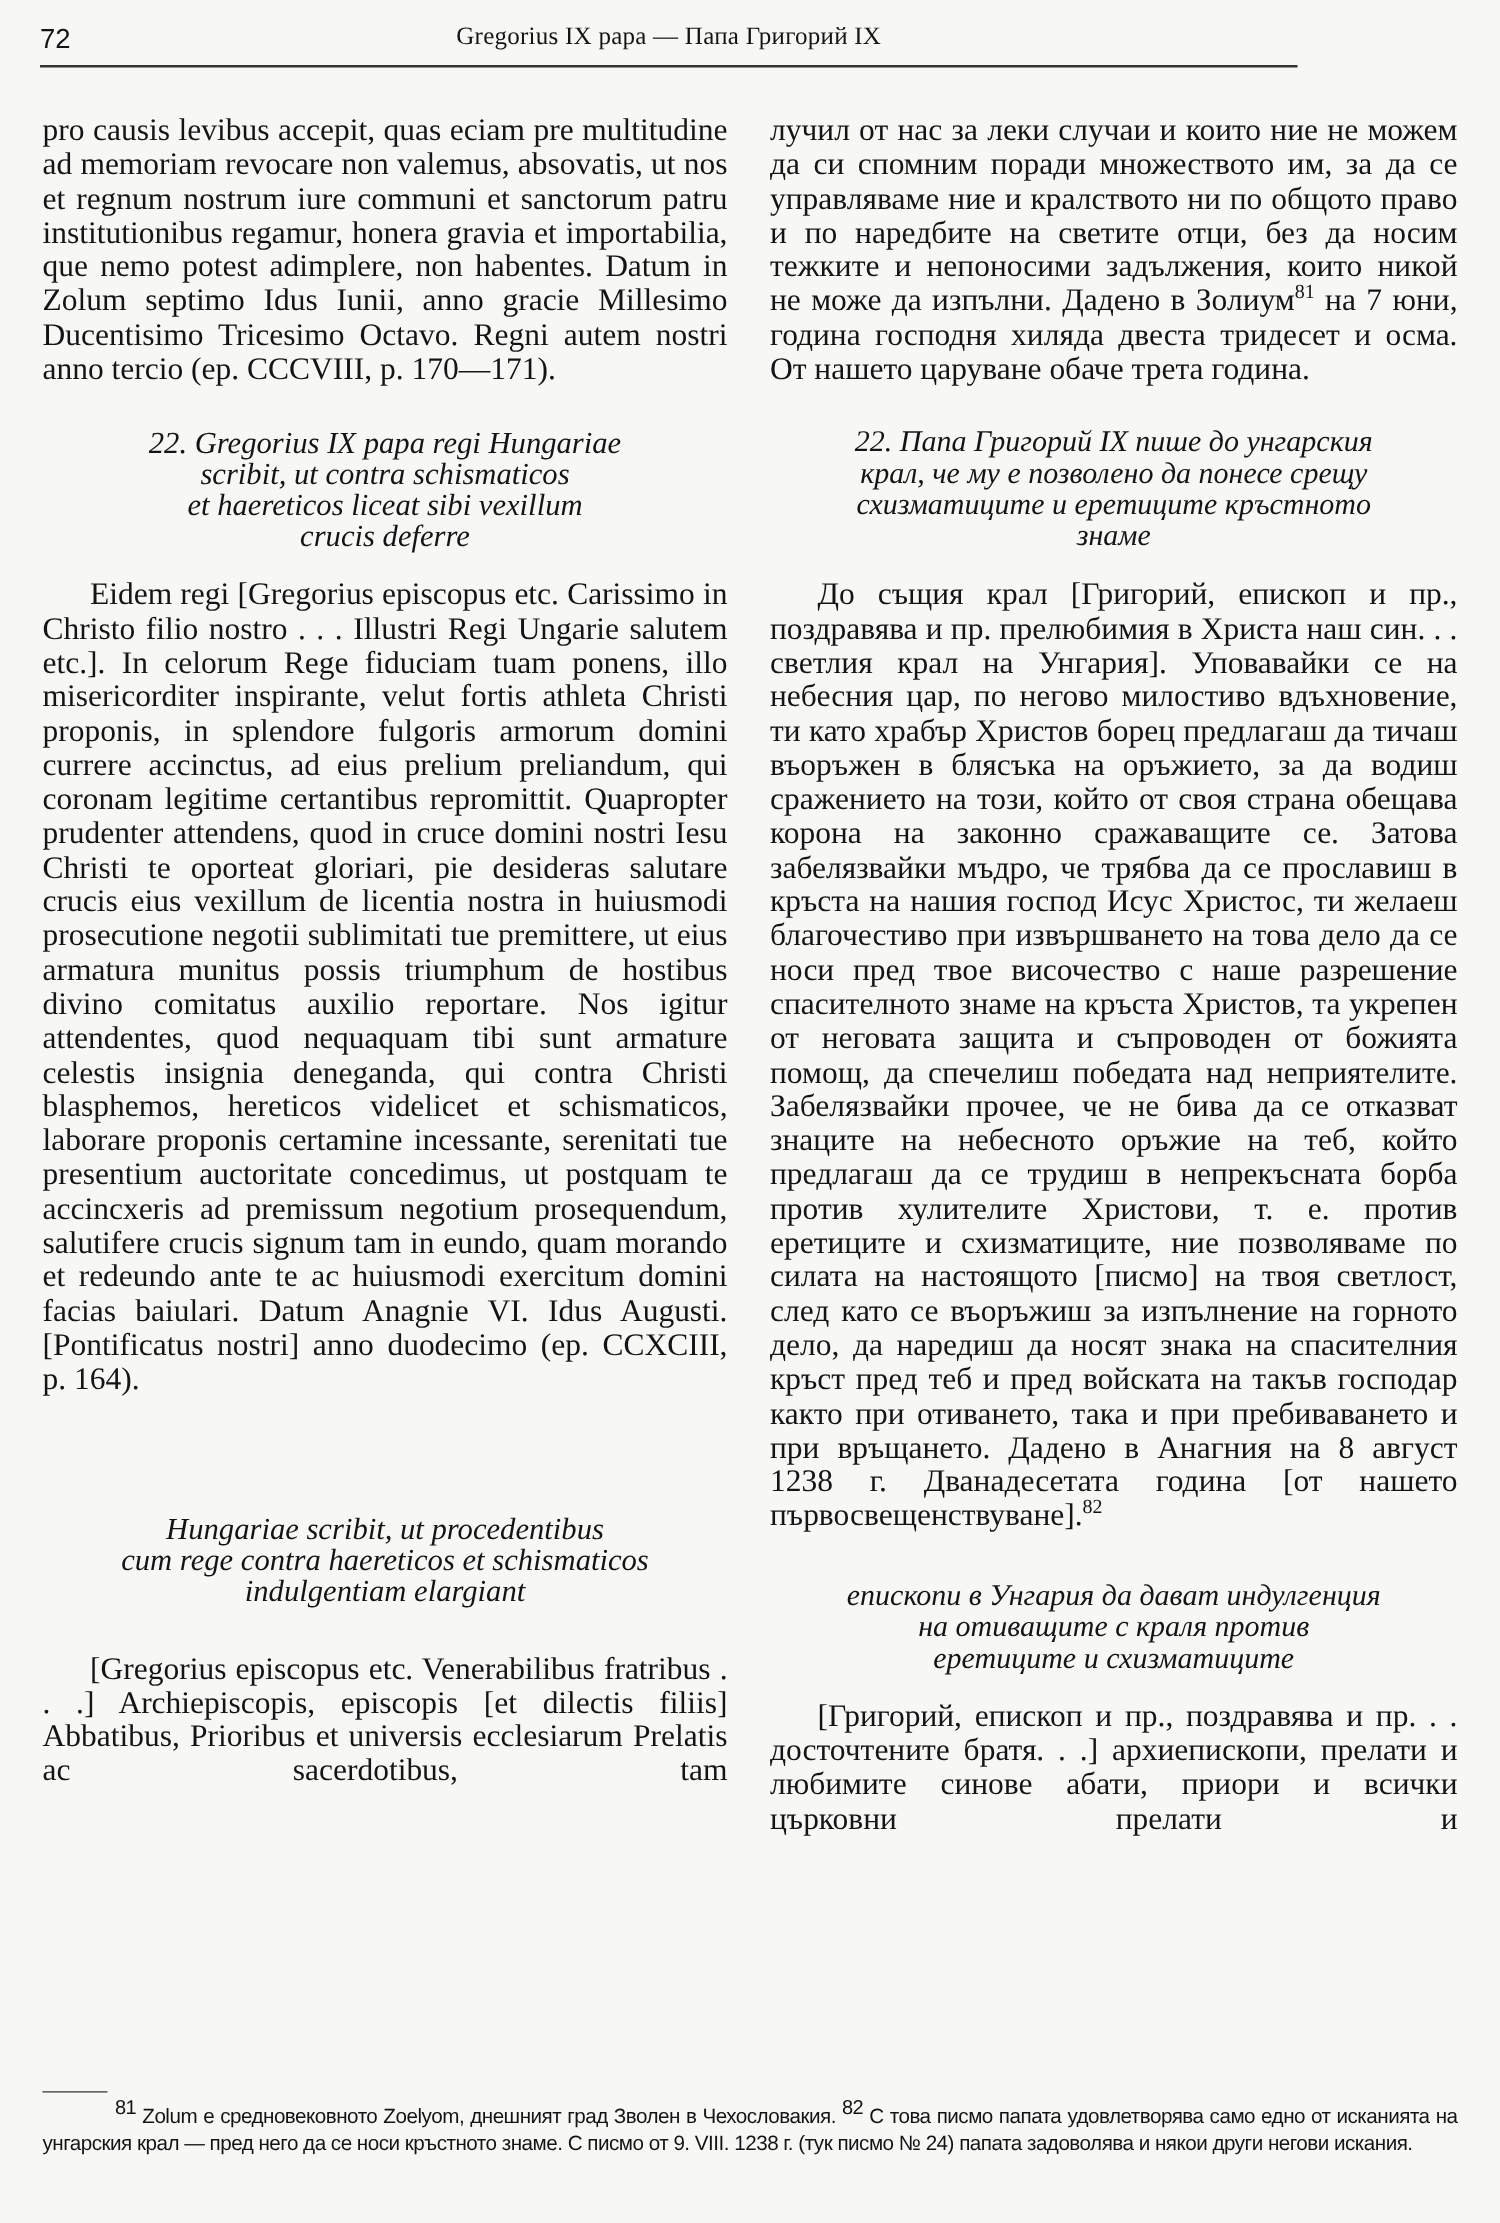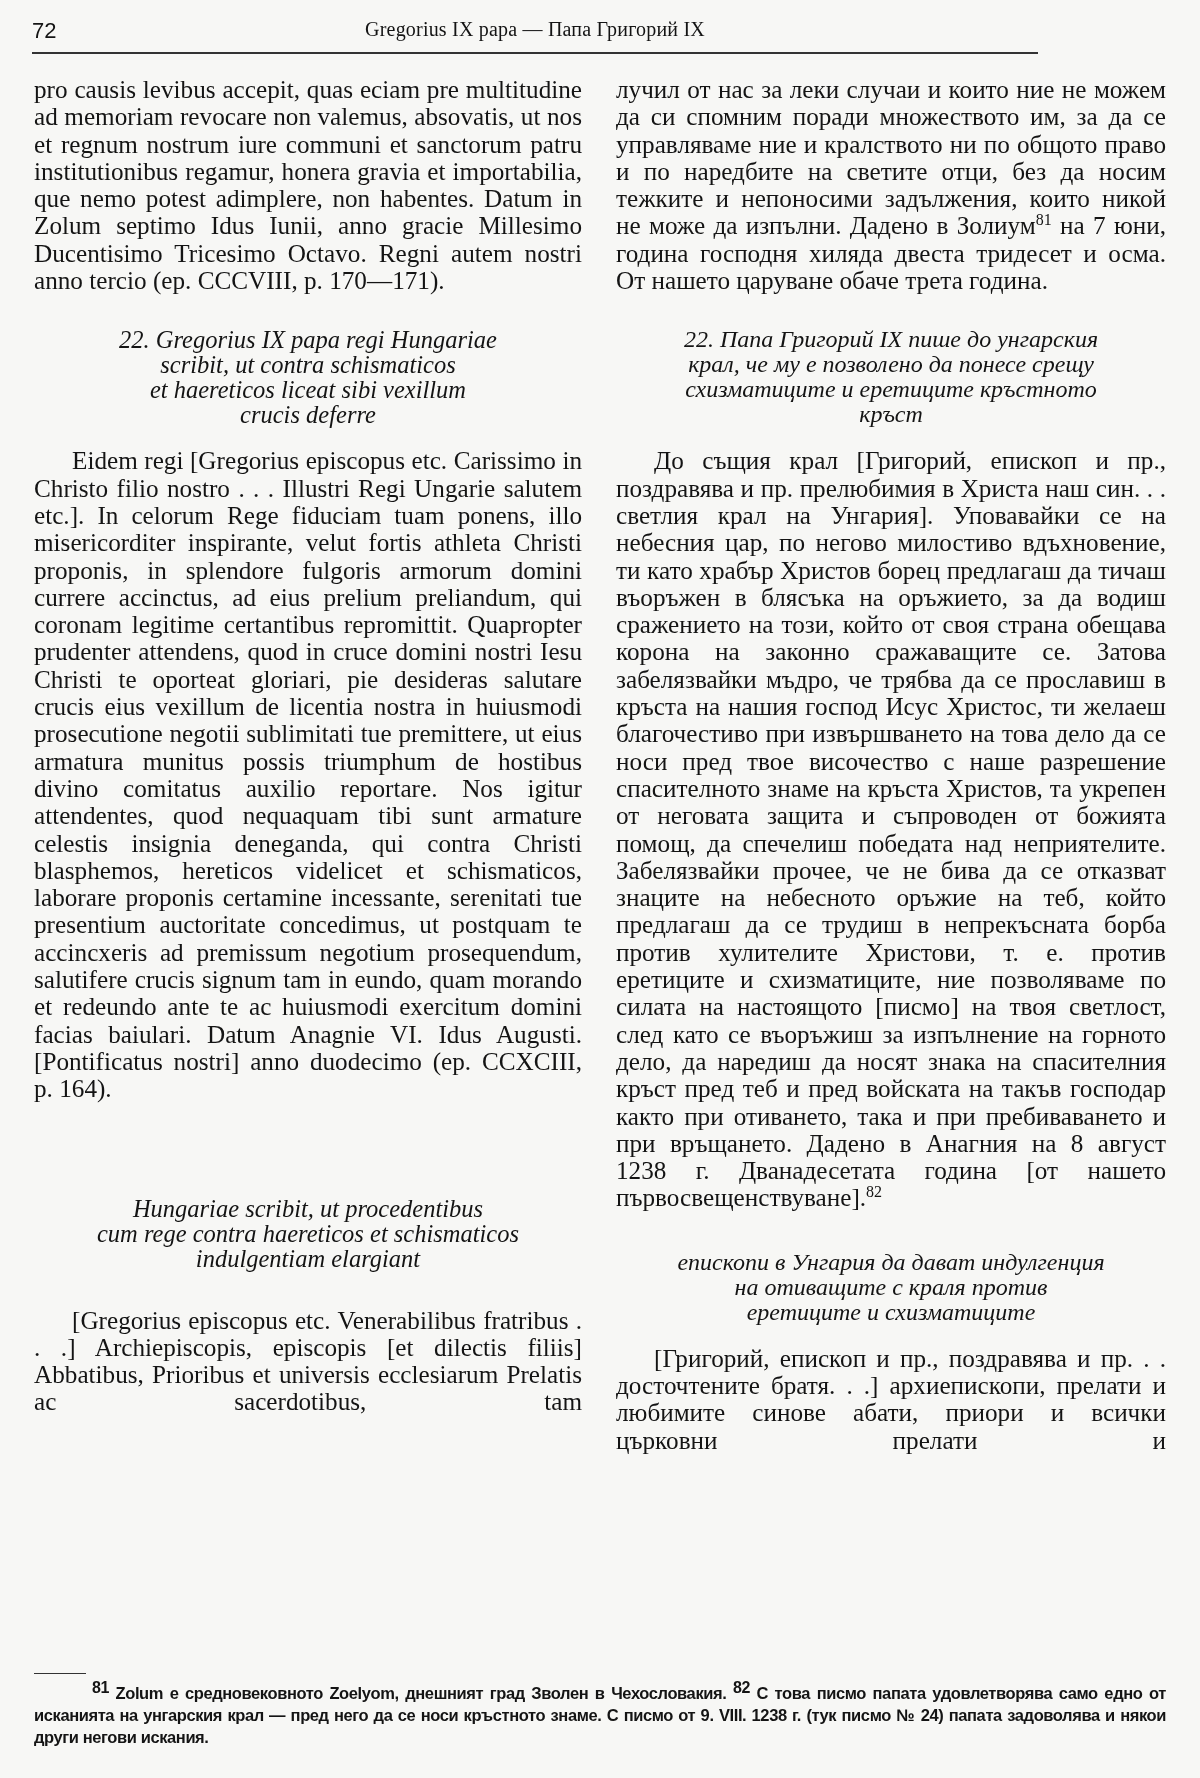--- a/index.html
+++ b/index.html
@@ -4,31 +4,31 @@
 <style>
   html, body { margin: 0; padding: 0; background: #f7f7f5; }
   body { width: 1200px; height: 1778px; overflow: hidden; position: relative; color: #141414;
     font-family: "Liberation Serif", "DejaVu Serif", serif; }
   .page { position: absolute; left: 0; top: 0; width: 1072px; height: 1778px; }
   .header { position: absolute; left: 32px; right: 34px; top: 18px; height: 36px; }
   .page-num { position: absolute; left: 0; top: 0; font-size: 22px; font-family: "Liberation Sans Narrow", "Liberation Sans", sans-serif; }
   .running-title { position: absolute; left: 0; right: 0; top: 0; text-align: center; font-size: 20px; letter-spacing: 0.2px; }
   .header-rule { position: absolute; left: 32px; right: 34px; top: 52px; height: 2px; background: #333; }
 
-  .col { position: absolute; top: 78px; width: 548px; font-size: 25.2px; line-height: 27.3px; text-align: justify; }
+  .col { position: absolute; top: 93px; width: 548px; font-size: 25.2px; line-height: 27.3px; text-align: justify; }
   .col.left { left: 34px; }
   .col.right { left: 616px; width: 550px; }
   .para { margin: 0; text-align: justify; text-align-last: left; }
   .para.indent { text-indent: 38px; }
   .heading { font-style: italic; text-align: center; margin: 0; }
   sup { font-size: 16px; line-height: 0; vertical-align: super; }
 
   .fn-rule { position: absolute; left: 34px; top: 1673px; width: 52px; height: 1px; background: #333; }
   .footnotes { position: absolute; left: 34px; top: 1682px; width: 1132px; font-size: 16.5px; line-height: 22px;
-    font-family: "Liberation Sans", "DejaVu Sans", sans-serif; letter-spacing: -0.4px; text-align: justify; font-weight: bold; }
+    font-family: "Liberation Sans", "DejaVu Sans", sans-serif; letter-spacing: -0.4px; text-align: justify; }
   .footnotes p { margin: 0; text-indent: 58px; }
 </style>
 </head>
 <body>
 
 <div class="page">
   <div class="header">
     <span class="page-num">72</span>
     <div class="running-title">Gregorius IX papa — Папа Григорий IX</div>
   </div>
@@ -55,21 +55,21 @@
     <p class="para indent" style="margin-top:36px; text-align-last: justify;">[Gregorius episcopus etc. Venerabilibus fratribus . . .] Archiepiscopis, episcopis [et dilectis filiis] Abbatibus, Prioribus et universis ecclesiarum Prelatis ac sacerdotibus, tam</p>
   </div>
 
   <div class="col right">
     <p class="para" style="margin-top:-2px"><span>лучил от нас за леки случаи и които ние не можем да си спомним поради множеството им, за да се управляваме ние и кралството ни по общото право и по наредбите на светите отци, без да носим тежките и непоносими задължения, които никой не може да изпълни. Дадено в Золиум</span><sup>81</sup><span> на 7 юни, година господня хиляда двеста тридесет и осма. От нашето царуване обаче трета година.</span></p>
 
     <div class="heading" style="margin-top:33px; font-size:24px; line-height:25px">
       <div>22. Папа Григорий IX пише до унгарския</div>
       <div>крал, че му е позволено да понесе срещу</div>
       <div>схизматиците и еретиците кръстното</div>
-      <div>кръст</div>
+      <div>знаме</div>
     </div>
 
     <p class="para indent" style="margin-top:20px"><span>До същия крал [Григорий, епископ и пр., поздравява и пр. прелюбимия в Христа наш син. . . светлия крал на Унгария]. Уповавайки се на небесния цар, по негово милостиво вдъхновение, ти като храбър Христов борец предлагаш да тичаш въоръжен в блясъка на оръжието, за да водиш сражението на този, който от своя страна обещава корона на законно сражаващите се. Затова забелязвайки мъдро, че трябва да се прославиш в кръста на нашия господ Исус Христос, ти желаеш благочестиво при извършването на това дело да се носи пред твое височество с наше разрешение спасителното знаме на кръста Христов, та укрепен от неговата защита и съпроводен от божията помощ, да спечелиш победата над неприятелите. Забелязвайки прочее, че не бива да се отказват знаците на небесното оръжие на теб, който предлагаш да се трудиш в непрекъсната борба против хулителите Христови, т. е. против еретиците и схизматиците, ние позволяваме по силата на настоящото [писмо] на твоя светлост, след като се въоръжиш за изпълнение на горното дело, да наредиш да носят знака на спасителния кръст пред теб и пред войската на такъв господар както при отиването, така и при пребиваването и при връщането. Дадено в Анагния на 8 август 1238 г. Дванадесетата година [от нашето първосвещенствуване].</span><sup>82</sup></p>
 
     <div class="heading" style="margin-top:38px; font-size:24px; line-height:25px">
       <div>епископи в Унгария да дават индулгенция</div>
       <div>на отиващите с краля против</div>
       <div>еретиците и схизматиците</div>
     </div>
 

